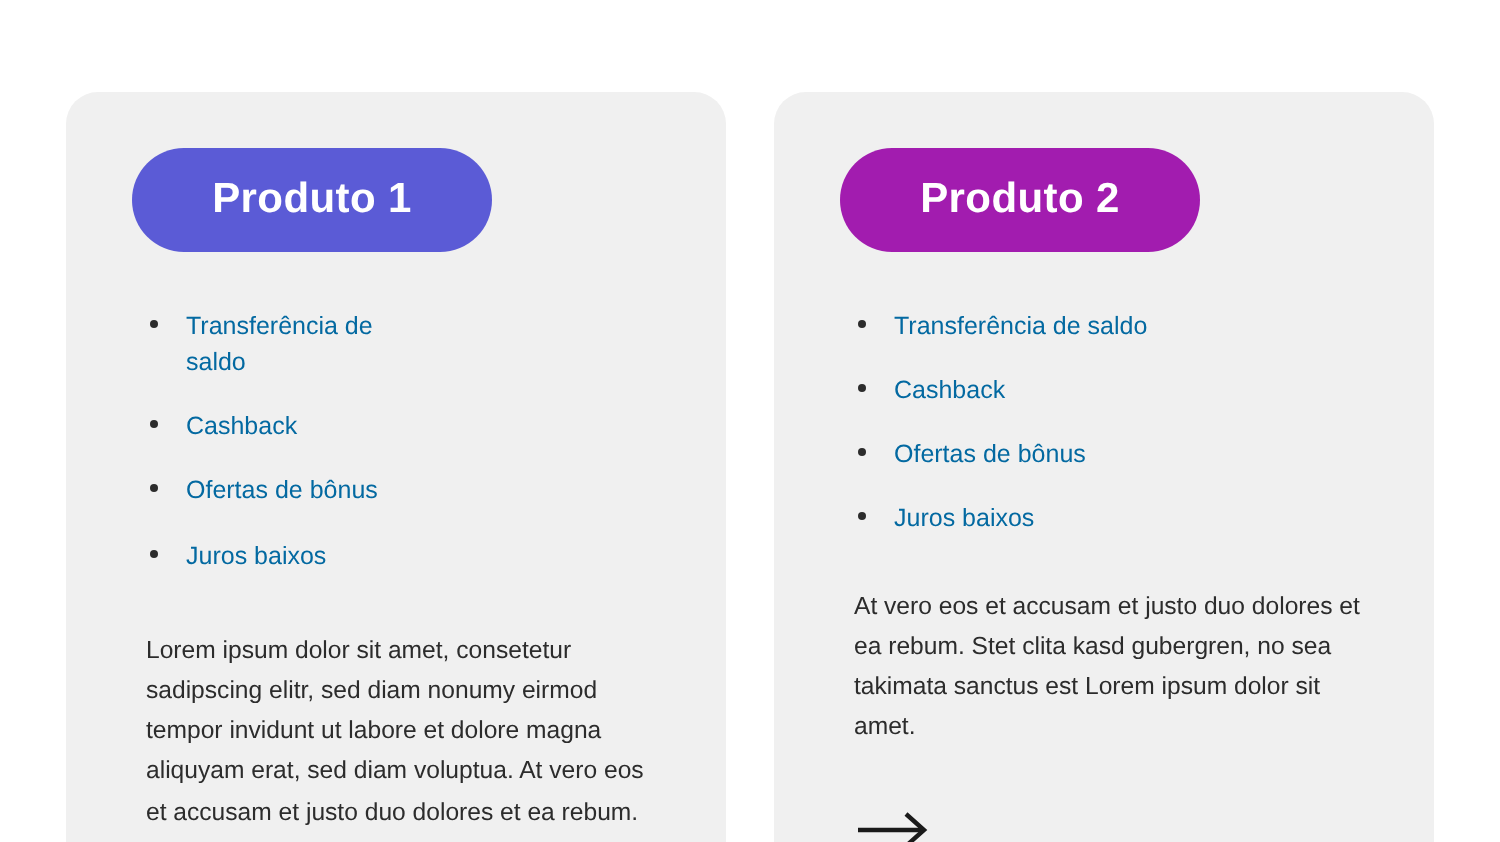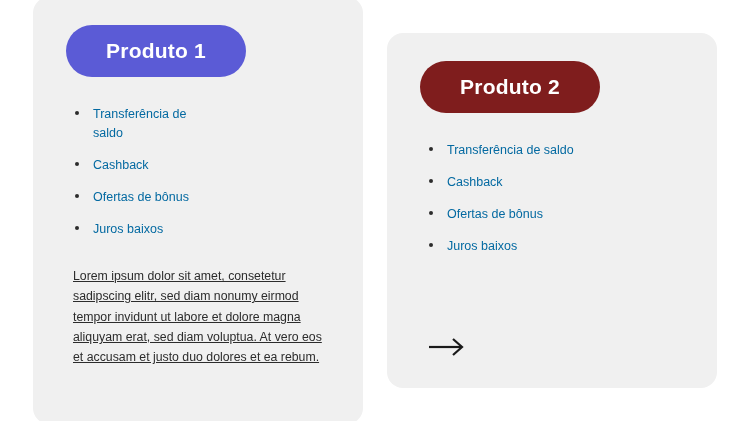--- a/index.html
+++ b/index.html
@@ -14,21 +14,21 @@
     overflow: hidden;
   }
   .page {
     position: relative;
     width: 750px;
     height: 421px;
     box-sizing: border-box;
     padding: 46px 28px;
     display: flex;
     gap: 24px;
-    align-items: center;
+    align-items: flex-start;
     justify-content: center;
   }
   .card {
     background: #f0f0f0;
     border-radius: 16px;
     box-sizing: border-box;
     padding: 28px 30px 30px 30px;
     width: 330px;
     min-height: 355px;
     display: flex;
@@ -42,21 +42,21 @@
     border-radius: 40px;
     color: #ffffff;
     font-size: 21px;
     font-weight: bold;
     letter-spacing: 0.2px;
     padding: 14px 30px;
     margin: 0 0 0 3px;
     min-width: 120px;
   }
   .badge.purple { background: #5b5bd6; }
-  .badge.orange { background: #7f1d1d; }
+  .badge.orange { background: #a21caf; }
 
   ul.features {
     list-style: none;
     margin: 28px 0 0 0;
     padding: 0 0 0 10px;
   }
   ul.features li {
     position: relative;
     font-size: 12.5px;
     color: #0369a1;
@@ -77,21 +77,21 @@
   }
   .card-narrow ul.features li {
     max-width: 110px;
   }
   .body-text {
     font-size: 12.3px;
     line-height: 1.65;
     color: #2c2c2c;
     margin: 10px 0 0 10px;
   }
-  .card-left .body-text { margin-top: 14px; text-decoration: underline; }
+  .card-left .body-text { margin-top: 14px; }
   .arrow {
     margin-top: auto;
     padding-top: 26px;
     padding-left: 10px;
     font-size: 26px;
     line-height: 1;
     color: #1a1a1a;
     display: block;
   }
   .card-right .arrow { padding-top: 30px; }
@@ -117,20 +117,21 @@
   </div>
 
   <div class="card card-right">
     <div class="badge orange">Produto 2</div>
     <ul class="features">
       <li>Transferência de saldo</li>
       <li>Cashback</li>
       <li>Ofertas de bônus</li>
       <li>Juros baixos</li>
     </ul>
+    <p class="body-text">At vero eos et accusam et justo duo dolores et ea rebum. Stet clita kasd gubergren, no sea takimata sanctus est Lorem ipsum dolor sit amet.</p>
     <a class="arrow" href="#">
       <svg width="42" height="22" viewBox="0 0 42 22" fill="none" aria-hidden="true">
         <line x1="2" y1="11" x2="34" y2="11" stroke="#1a1a1a" stroke-width="2.2"></line>
         <polyline points="26,3 35,11 26,19" fill="none" stroke="#1a1a1a" stroke-width="2.2"></polyline>
       </svg>
     </a>
   </div>
 
 </div>
 

